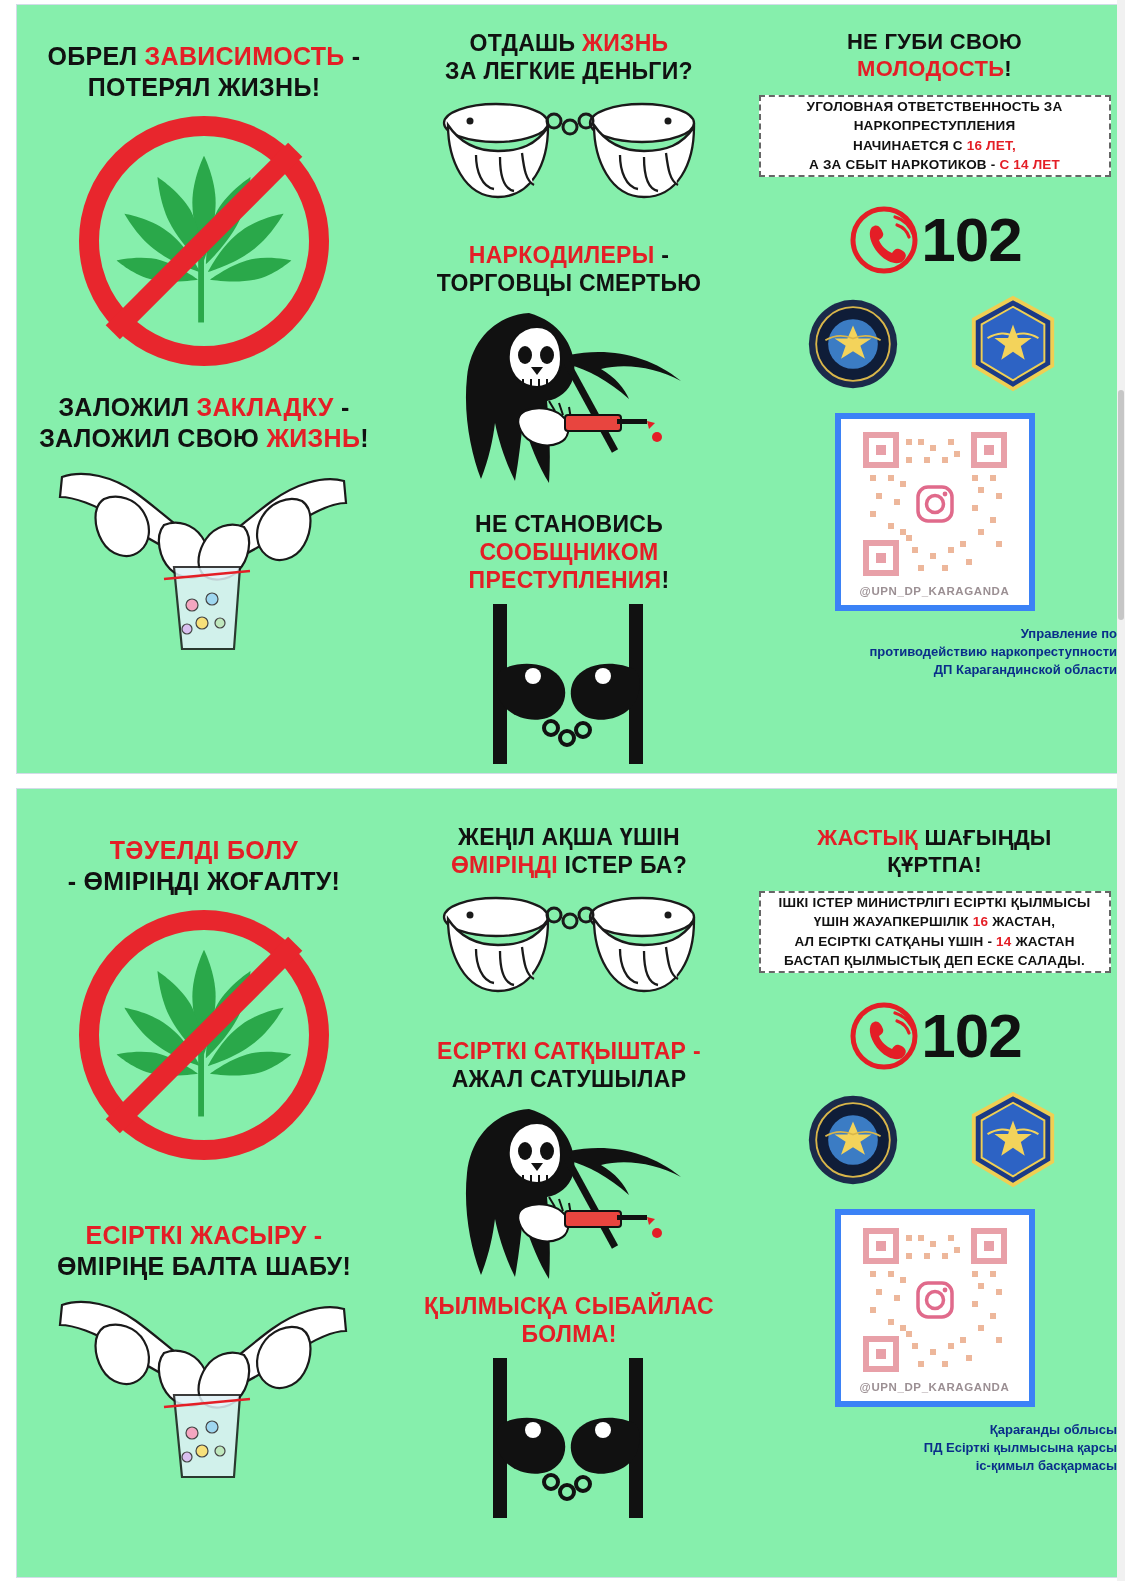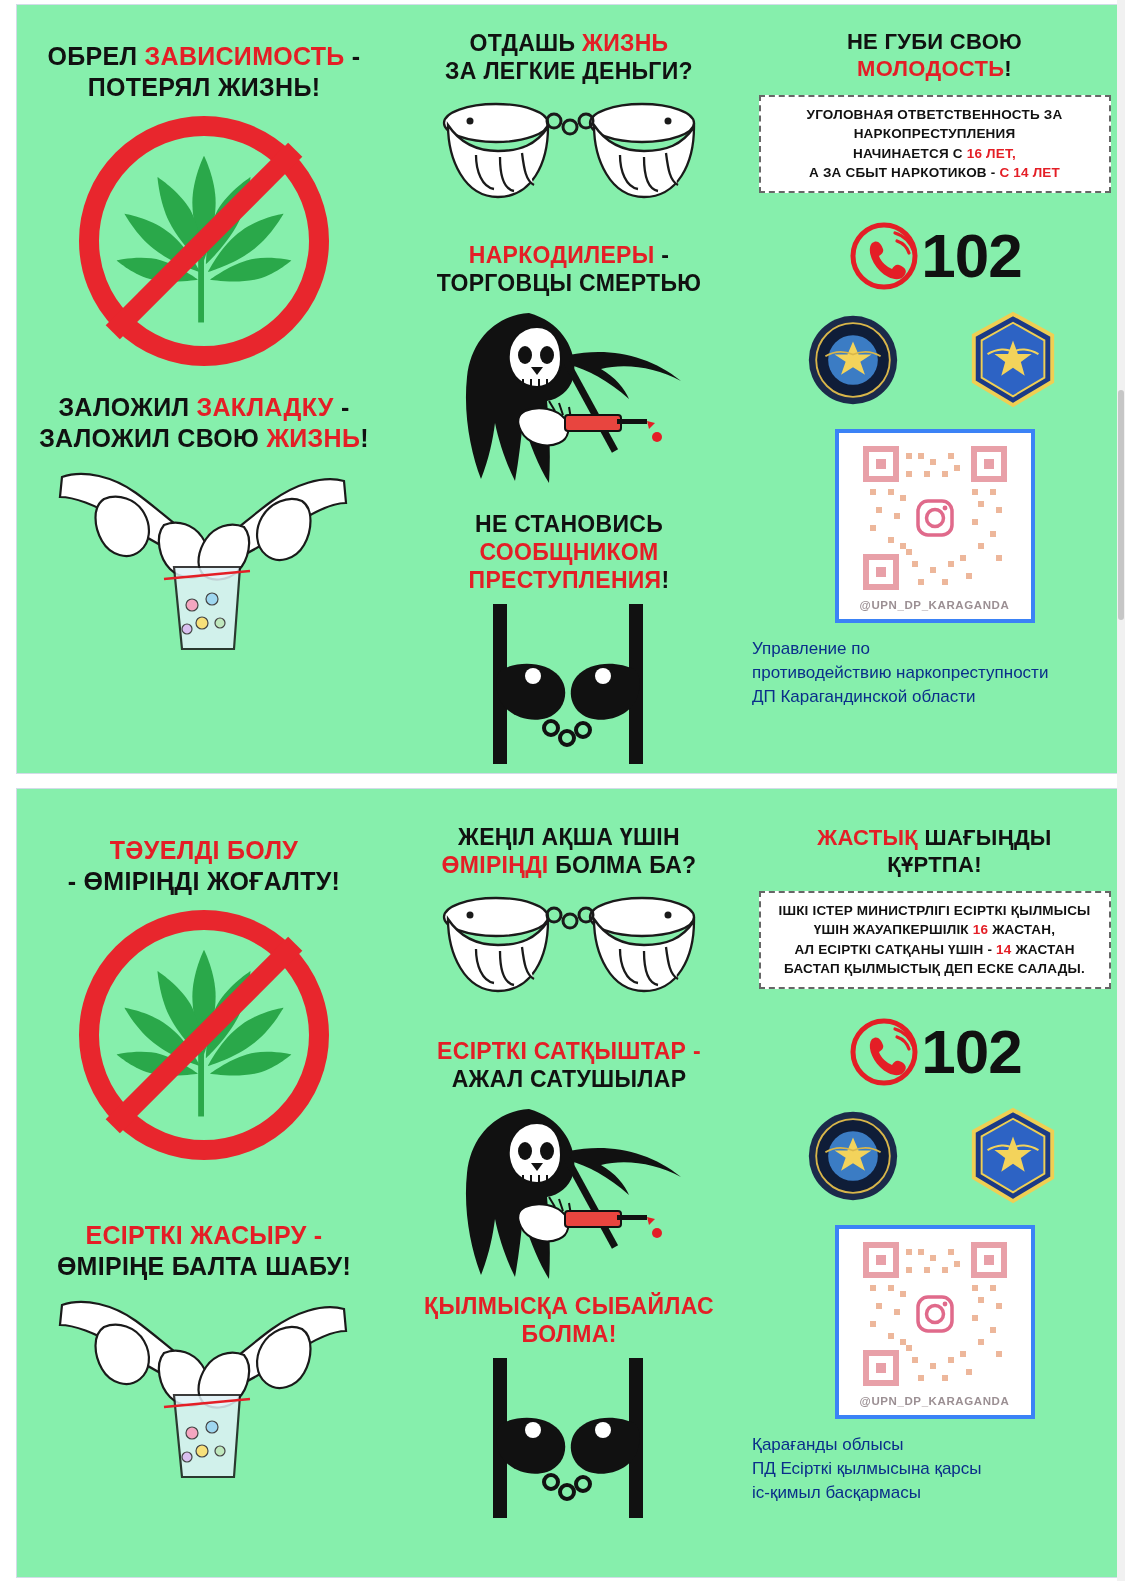--- a/index.html
+++ b/index.html
@@ -62,21 +62,21 @@
   
   .jail { display: block; margin: 10px auto 0; }
 
   
   .baggie { display: block; margin: 6px auto 0; }
 
   
   .lawbox {
     border: 2px dashed #666;
     background: #fff;
-    padding: 8px 10px;
+    padding: 0 10px;
     margin: 12px auto 0;
     width: 352px;
     text-align: center;
     font-size: 13.5px;
     font-weight: 700;
     color: #111;
     line-height: 1.45;
     letter-spacing: .2px;
   }
   .lawbox .red { color: #e41e26; }
@@ -93,32 +93,32 @@
 
   
   .emblems {
     display: flex; justify-content: space-around; align-items: center;
     margin-top: 18px; padding: 0 22px;
   }
 
   
   .qrcard {
     width: 200px; margin: 20px auto 0;
-    background: #fff; border: 4px solid #3b82f6;
+    background: #fff; border: 6px solid #3b82f6;
     padding: 10px 8px 8px;
     text-align: center;
   }
   .qr { width: 150px; height: 150px; margin: 0 auto; position: relative; }
   .qrlabel {
     margin-top: 6px; font-size: 11.5px; font-weight: 700;
     color: #9b8f93; letter-spacing: .6px;
   }
   .footer-org {
-    margin-top: 14px; text-align: left;
-    font-size: 17px; font-weight: 400; color: #0a2e8a; line-height: 1.4;
+    margin-top: 14px; text-align: right;
+    font-size: 13px; font-weight: 700; color: #0a2e8a; line-height: 1.4;
   }
   .divider-scroll {
     position: absolute; right: 0; top: 0; width: 8px; height: 100%;
     background: #f1f1f1;
   }
   .scroll-thumb {
     position: absolute; right: 1px; top: 390px; width: 6px; height: 230px;
     background: #c6c6c6; border-radius: 3px;
   }
 </style>
@@ -402,21 +402,21 @@
           <circle cx="176" cy="164" r="5" fill="#bfe8bd" stroke="#444" stroke-width="1.2"></circle>
           <circle cx="143" cy="170" r="5" fill="#d9bff0" stroke="#444" stroke-width="1.2"></circle>
         </g>
         <path d="M120 120 L206 112" stroke="#e41e26" stroke-width="2.5" fill="none"></path>
       </svg>
     </div>
 
     <div class="col col-mid" style="top:34px;">
       <div class="hdr h-md">ЖЕҢІЛ АҚША ҮШІН</div>
       <div class="hdr h-md">
-        <span class="red">ӨМІРІҢДІ</span><span> БОЛМА БА?</span>
+        <span class="red">ӨМІРІҢДІ</span><span> ІСТЕР БА?</span>
       </div>
 
       <svg class="cuffs" width="290" height="120" viewBox="0 0 290 120">
         <g fill="#fff" stroke="#1a1a1a" stroke-width="2.3">
           <ellipse cx="72" cy="30" rx="52" ry="19"></ellipse>
           <ellipse cx="218" cy="30" rx="52" ry="19"></ellipse>
           <path d="M24 32 C24 66 40 104 74 104 C108 104 124 70 124 34 C112 52 96 58 74 58 C52 58 36 50 24 32 Z"></path>
           <path d="M170 32 C170 66 186 104 220 104 C254 104 270 70 270 34 C258 52 242 58 220 58 C198 58 182 50 170 32 Z"></path>
           <path d="M52 62 C52 78 58 94 70 96"></path>
           <path d="M76 64 C76 82 80 96 90 98"></path>

